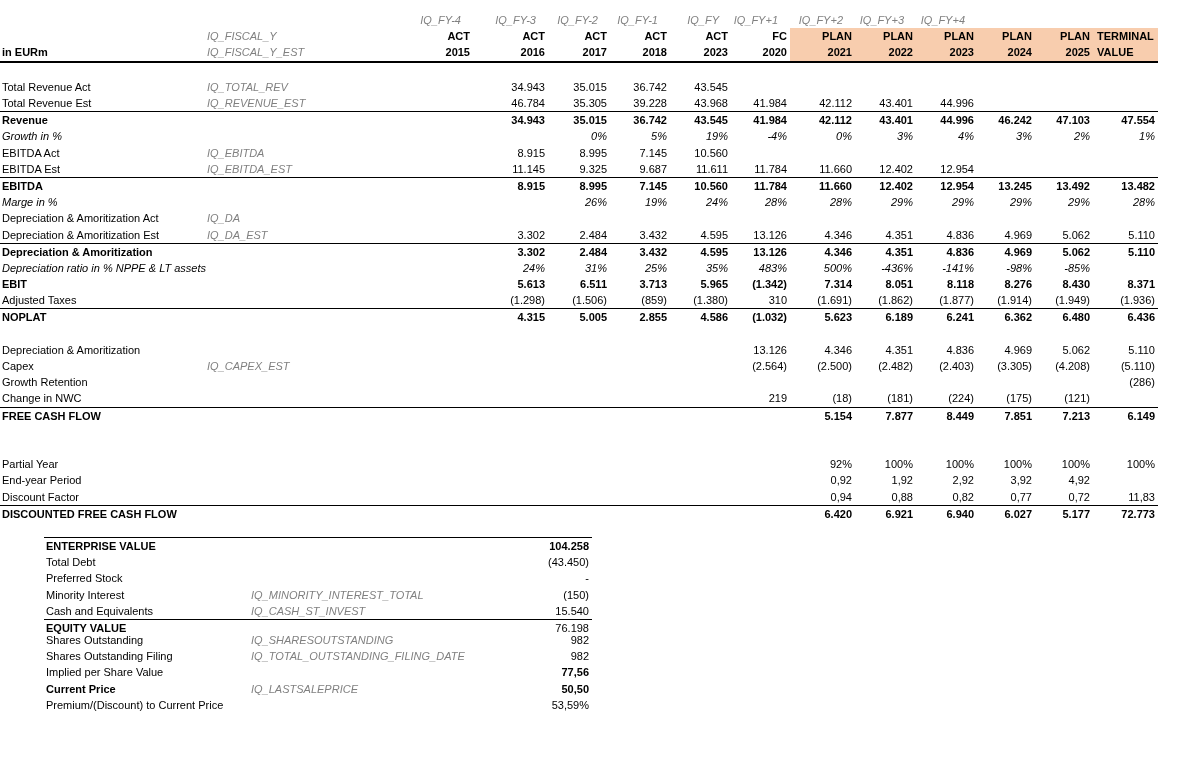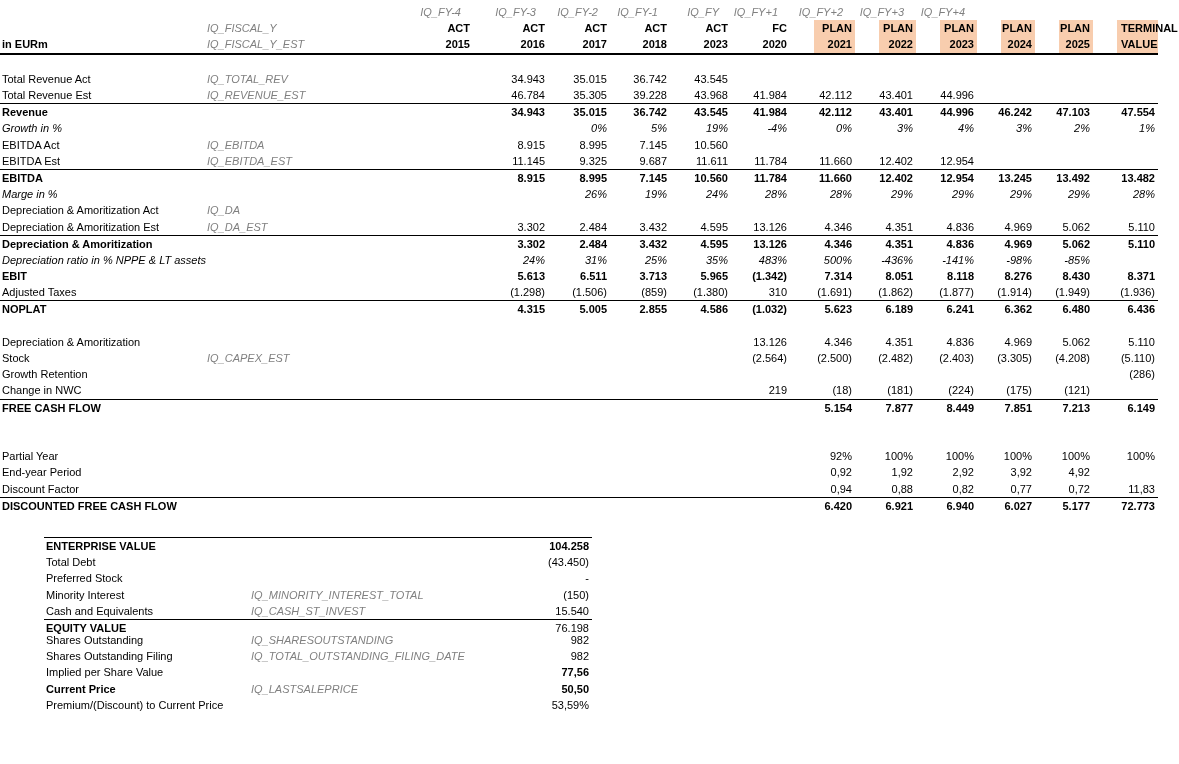--- a/index.html
+++ b/index.html
@@ -1,33 +1,33 @@
 <!DOCTYPE html>
 <html><head>
 <meta charset="utf-8">
 <style>
   html,body{margin:0;padding:0;background:#ffffff;}
   body{font-family:"Liberation Sans",sans-serif;font-size:11px;color:#000;}
   #sheet{position:relative;width:1179px;height:764px;background:#ffffff;overflow:hidden;}
   .tbl{position:absolute;left:0;}
-  #main-table{top:4px;}
+  #main-table{top:12px;}
   #valuation-table{top:537px;}
   #shares-table{top:632px;}
   .row{display:grid;grid-template-columns:205px 215px 53px 75px 62px 60px 61px 59px 65px 61px 61px 58px 58px 65px;width:1158px;height:16.2px;}
   .vrow{display:grid;grid-template-columns:205px 215px 53px 75px;width:548px;height:16.2px;margin-left:44px;}
   .sp{height:16.2px;}
   .c{height:100%;display:flex;align-items:center;white-space:nowrap;overflow:visible;}
   .lab{justify-content:flex-start;padding-left:2px;}
   .frm{justify-content:flex-start;padding-left:2px;color:#808080;font-style:italic;}
   .num{justify-content:flex-end;padding-right:3px;}
   .b{font-weight:bold;}
   .i{font-style:italic;}
   .ind{}
   .fy{color:#808080;font-style:italic;padding-right:12px;}
-  .peach{background:#F8CDAE;margin-left:24px;}
+  .peach{background:#F8CDAE;}
   .tl{justify-content:flex-start;padding-left:4px;padding-right:8px;}
   .bb{border-bottom:1.5px solid #000;}
   .bb2{border-bottom:2.2px solid #000;}
   .bt{border-top:1.5px solid #000;}
 </style>
 </head>
 <body>
 
 <div id="sheet">
   <div id="main-table" class="tbl">
@@ -331,21 +331,21 @@
         <div class="c num"></div>
         <div class="c num">13.126</div>
         <div class="c num">4.346</div>
         <div class="c num">4.351</div>
         <div class="c num">4.836</div>
         <div class="c num">4.969</div>
         <div class="c num">5.062</div>
         <div class="c num">5.110</div>
       </div>
       <div class="row">
-        <div class="c lab">Stock</div>
+        <div class="c lab">Capex</div>
         <div class="c frm">IQ_CAPEX_EST</div>
         <div class="c num"></div>
         <div class="c num"></div>
         <div class="c num"></div>
         <div class="c num"></div>
         <div class="c num"></div>
         <div class="c num">(2.564)</div>
         <div class="c num">(2.500)</div>
         <div class="c num">(2.482)</div>
         <div class="c num">(2.403)</div>

